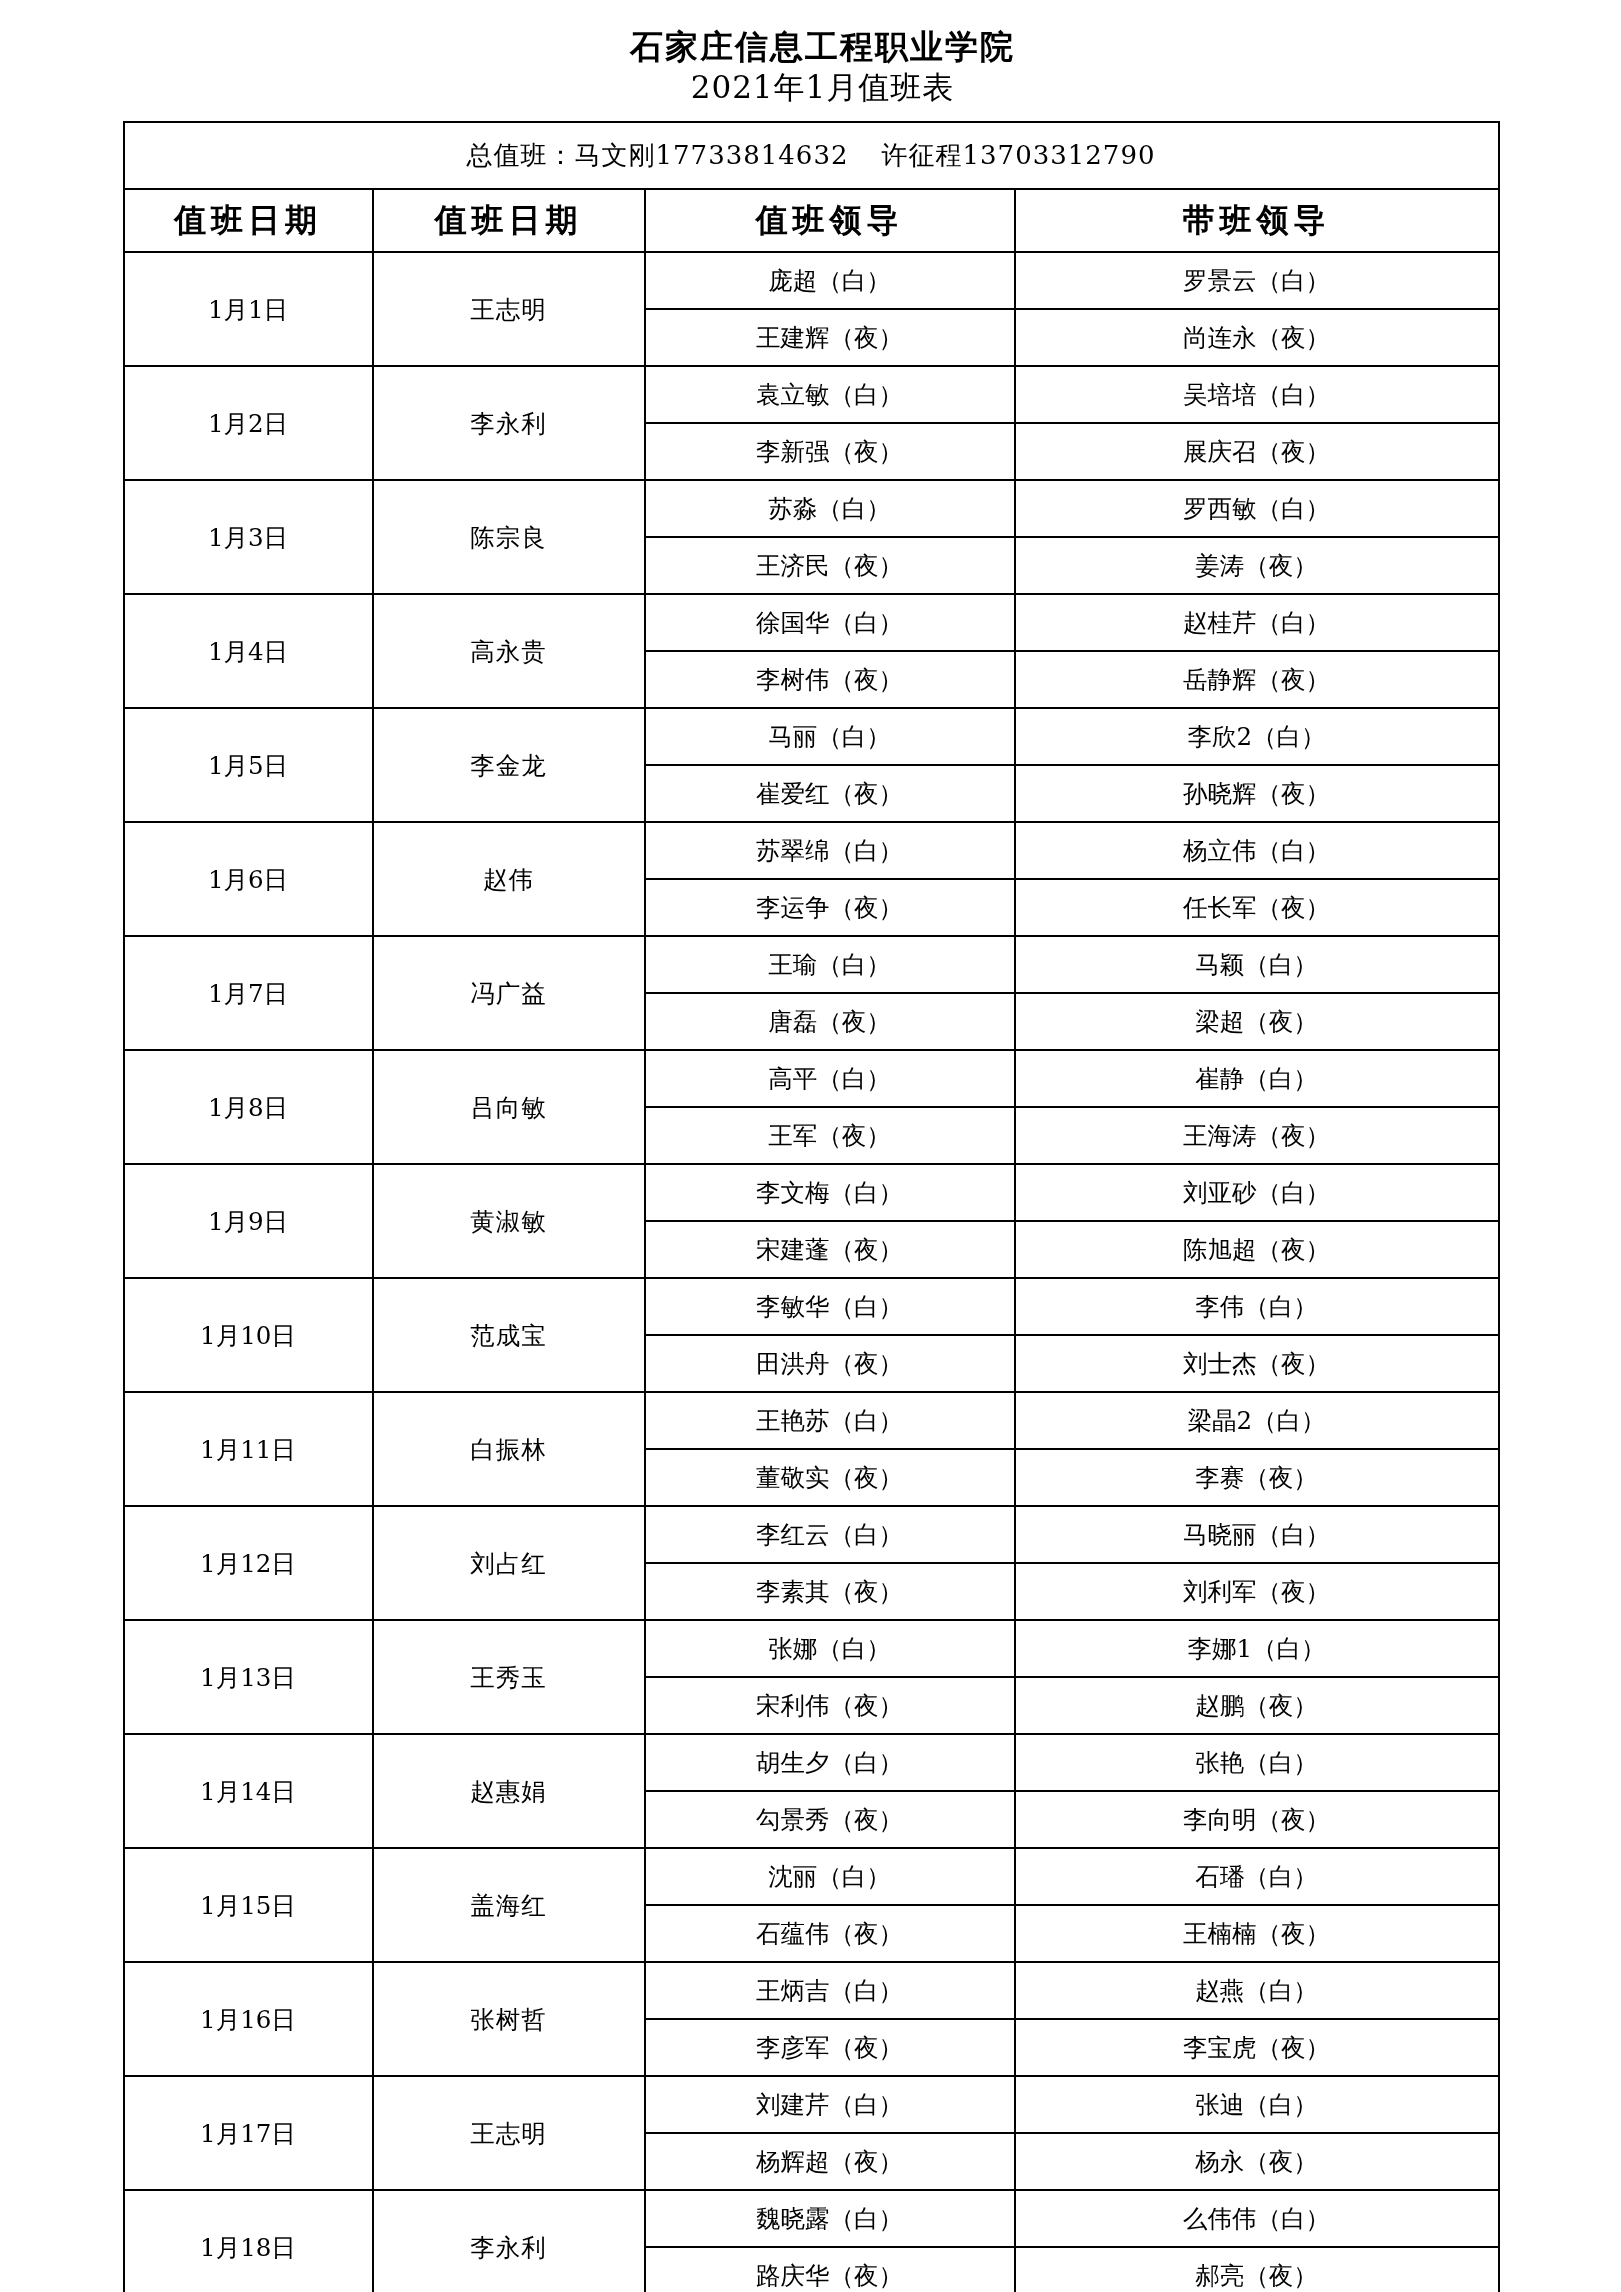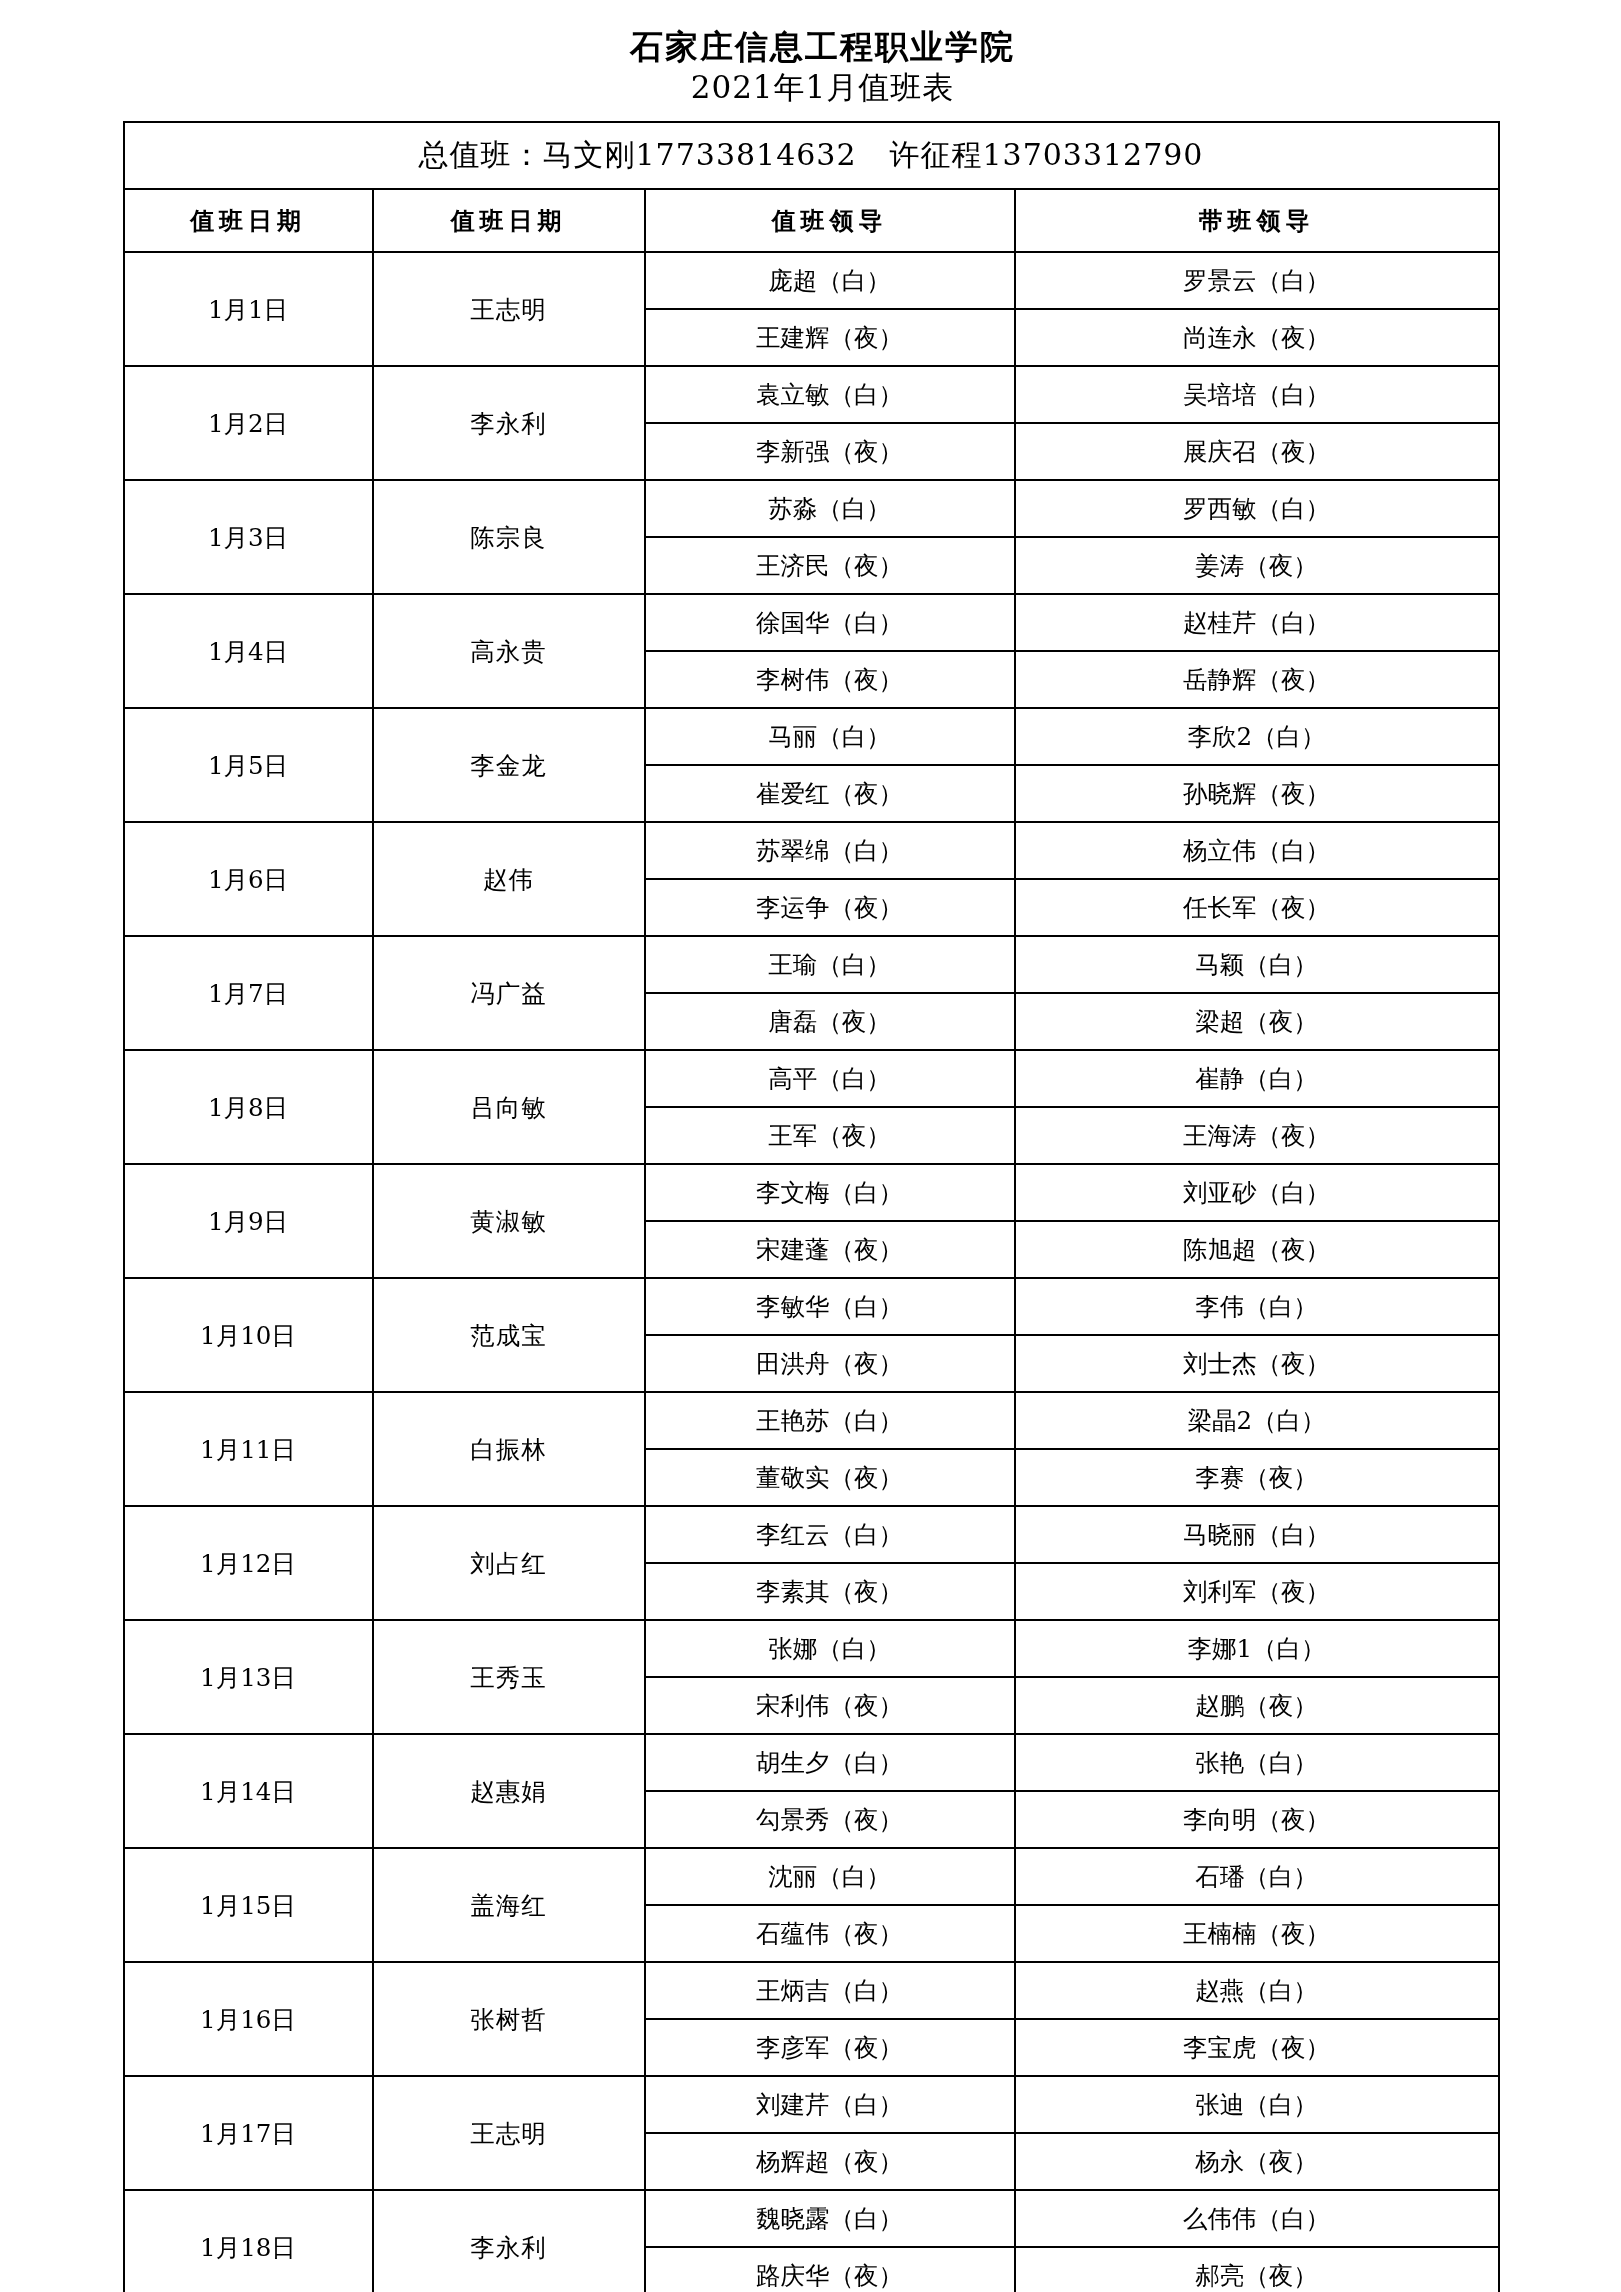--- a/index.html
+++ b/index.html
@@ -61,33 +61,33 @@
   }
   
   col.c-date  { width: 249px; }
   col.c-lead  { width: 272px; }
   col.c-duty  { width: 370px; }
   col.c-staff { width: 484px; }
 
   
   td.contacts {
     height: 65px;
-    font-size: 30px;
+    font-size: 26px;
     font-weight: 700;
     letter-spacing: 1px;
     border-bottom: 2.9px solid #000;
     white-space: nowrap;
     margin-left: 9px;
   }
   td.contacts .gap { display: inline-block; width: 33px; }
 
   
   tr.head-row th {
     height: 61px;
-    font-size: 24px;
+    font-size: 32px;
     font-weight: 700;
     letter-spacing: 4.9px;
     border-bottom: 2.9px solid #000;
   }
 
   
   td.date-cell, td.lead-cell {
     font-size: 24.5px;
     letter-spacing: 1px;
     border-top: 2.9px solid #000;

